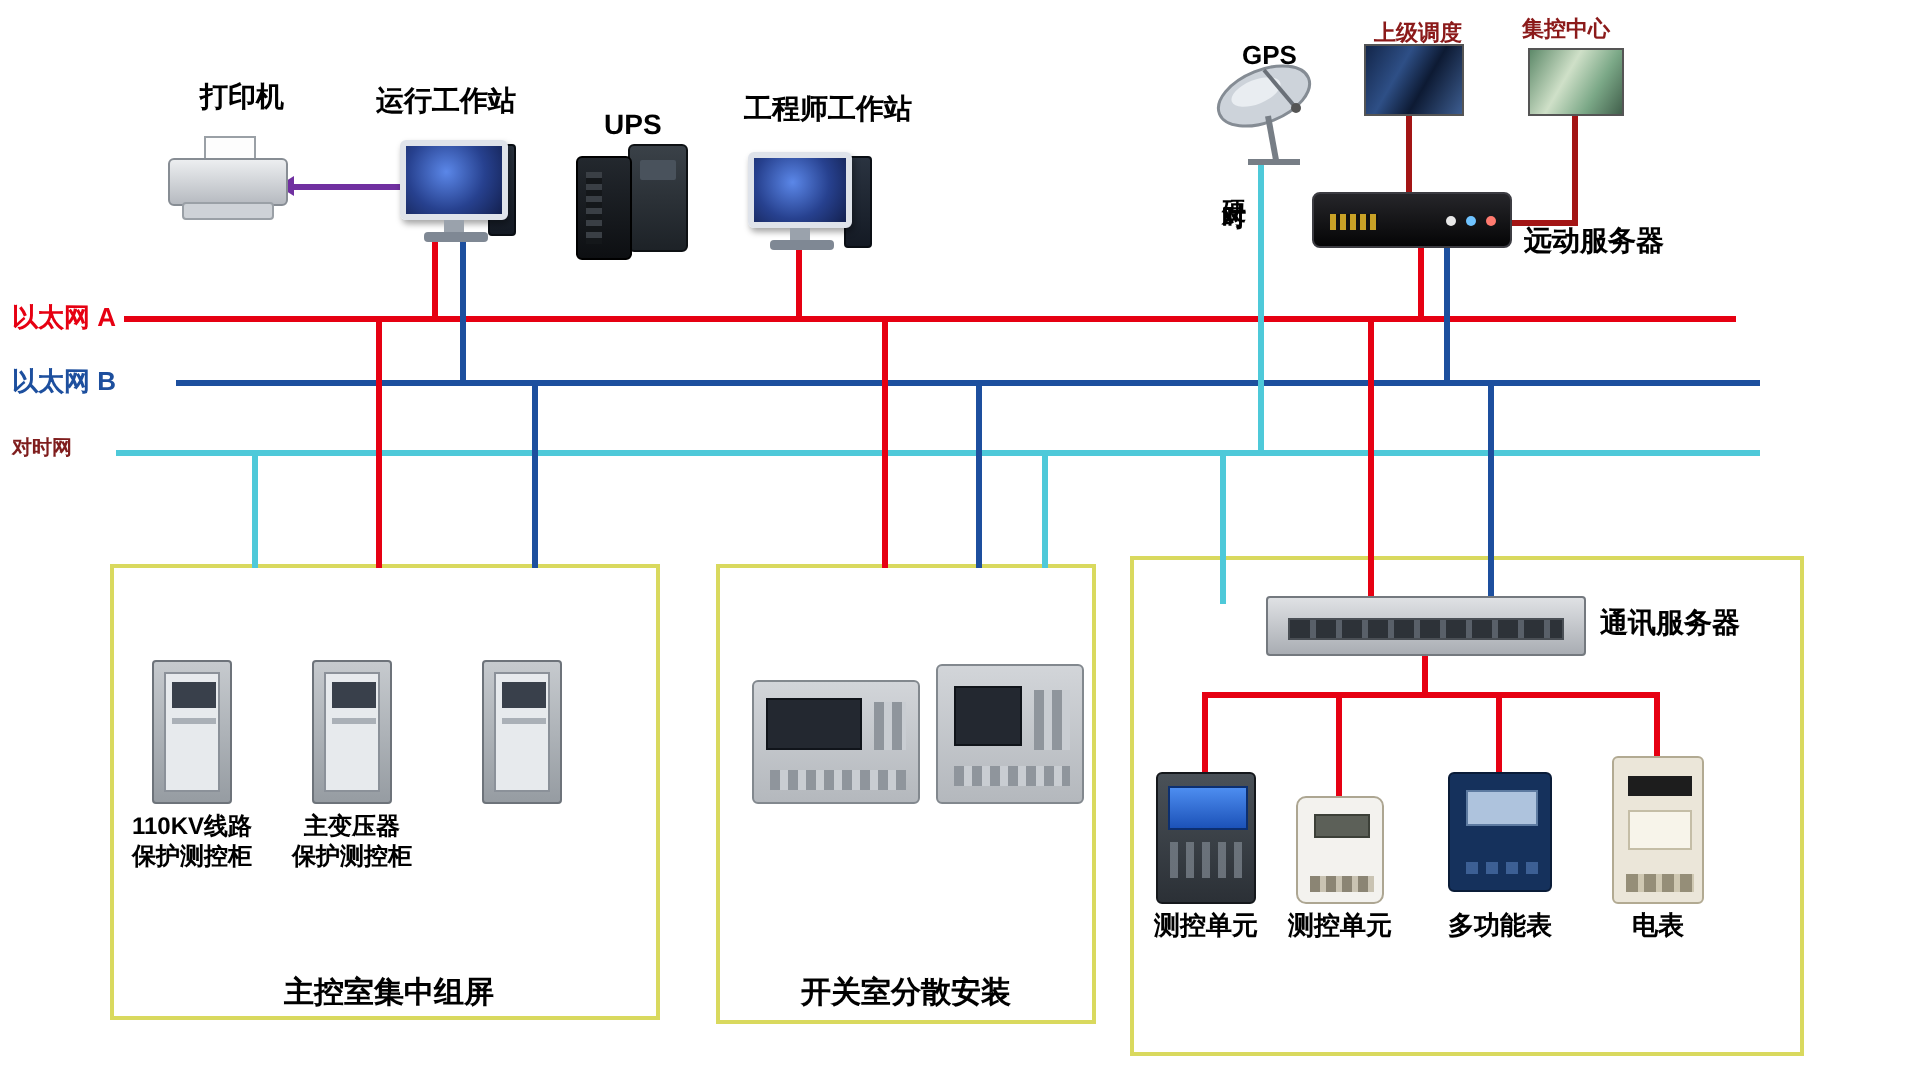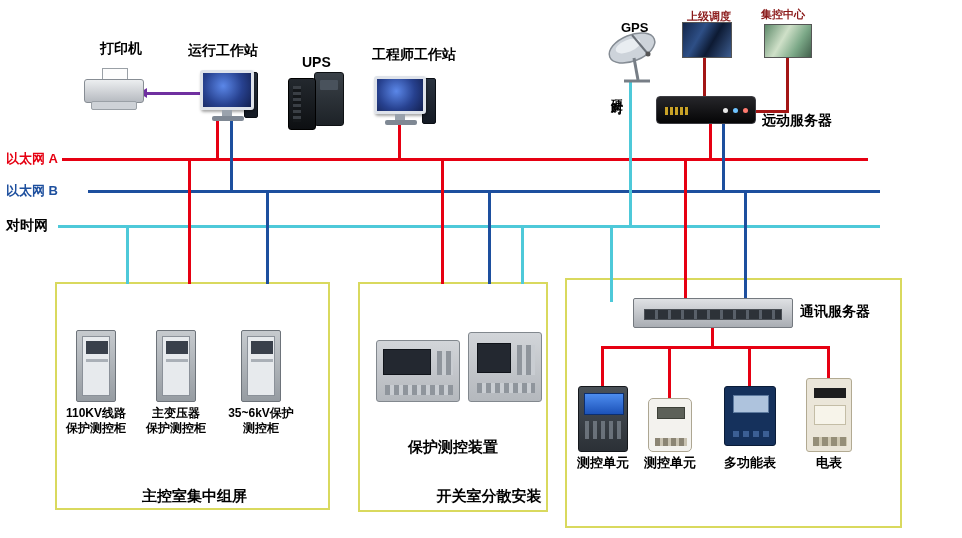--- a/index.html
+++ b/index.html
@@ -15,21 +15,21 @@
   .c-blue { background:#1d4f9e; }
   .c-cyan { background:#4ec9d9; }
   .c-purple { background:#7030a0; }
   .c-dred { background:#a31515; }
 
   
   .lbl { position:absolute; font-weight:bold; color:#000; white-space:nowrap; font-size:14px;text-align:center; }
   .lbl.sm { font-size:11px; color:#8b1a1a; }
   .lbl.red { color:#e60012; font-size:13px; }
   .lbl.blue { color:#1d4f9e; font-size:13px; }
-  .lbl.cyan { color:#000000; font-size:14px; }
+  .lbl.cyan { color:#7f1d1d; font-size:10px; }
   .lbl.center { text-align:center; white-space:normal; }
   .lbl.t15 { font-size:15px; }
   .lbl.t13 { font-size:13px; }
   .vtext { writing-mode:vertical-rl; text-orientation:upright; letter-spacing:1px; font-size:12px; }
 
   
   .box { position:absolute; border:2px solid #d9d95e; background:#fff; }
 
   
   .printer { position:absolute; width:60px; height:46px; }
@@ -220,40 +220,35 @@
   </div>
 
   <div class="lbl center" style="left:46px;top:406px;width:100px;font-size:12px;line-height:15px;">
     <span>110KV线路</span><br>
     <span>保护测控柜</span>
   </div>
   <div class="lbl center" style="left:126px;top:406px;width:100px;font-size:12px;line-height:15px;">
     <span>主变压器</span><br>
     <span>保护测控柜</span>
   </div>
-  <div class="lbl center" style="left:211px;top:406px;width:100px;font-size:12px;line-height:15px;">
-    <span>35~6kV保护</span><br>
-    <span>测控柜</span>
-  </div>
 
   <div class="lbl center t15" style="left:57px;top:487px;width:275px;">主控室集中组屏</div>
 
   <div class="pdev" style="left:376px;top:340px;width:84px;height:62px;">
     <div class="scr" style="left:6px;top:8px;width:48px;height:26px;"></div>
     <div class="keys" style="left:60px;top:10px;width:16px;height:24px;"></div>
     <div class="keys" style="left:8px;top:44px;width:68px;height:10px;"></div>
   </div>
   <div class="pdev" style="left:468px;top:332px;width:74px;height:70px;">
     <div class="scr" style="left:8px;top:10px;width:34px;height:30px;"></div>
     <div class="keys" style="left:48px;top:12px;width:18px;height:30px;"></div>
     <div class="keys" style="left:8px;top:50px;width:58px;height:10px;"></div>
   </div>
 
-  <div class="lbl center t15" style="left:358px;top:438px;width:190px;">保护测控装置</div>
-  <div class="lbl center t15" style="left:358px;top:487px;width:190px;margin-left:36px;">开关室分散安装</div>
+  <div class="lbl center t15" style="left:358px;top:487px;width:190px;">开关室分散安装</div>
 
   <div class="rack" style="left:633px;top:298px;">
     <div class="slots"></div>
   </div>
   <div class="lbl" style="left:800px;top:303px;">通讯服务器</div>
 
   <div class="m-ctrl" style="left:578px;top:386px;">
     <div class="scr"></div>
     <div class="dots"></div>
   </div>

